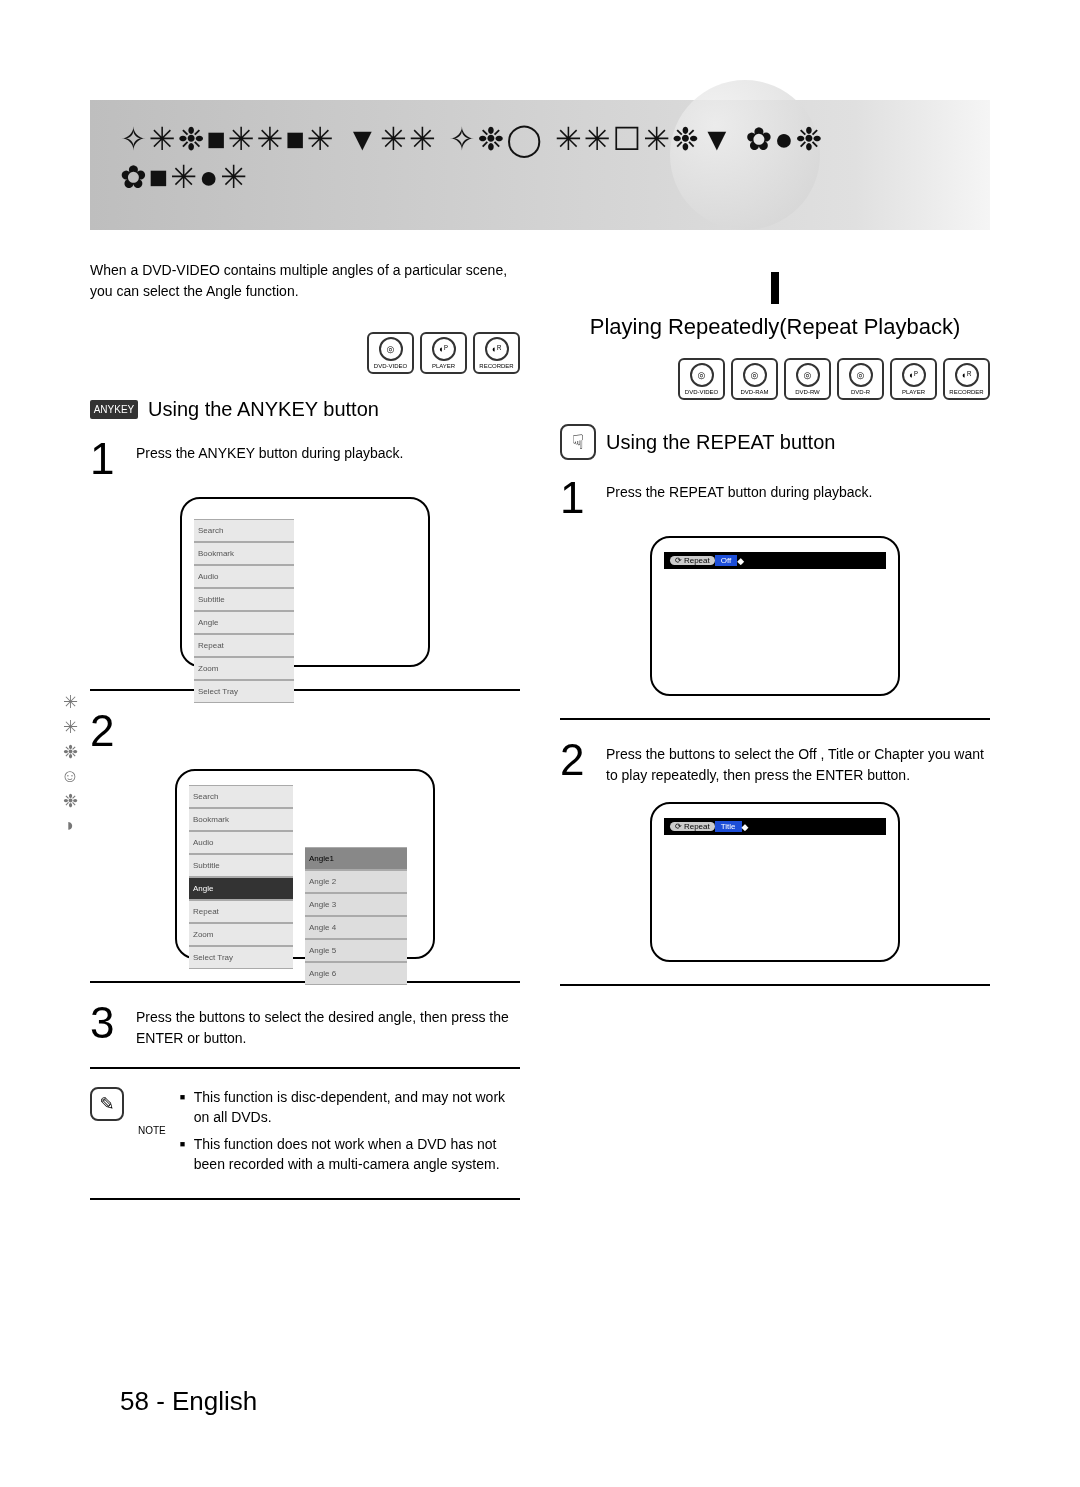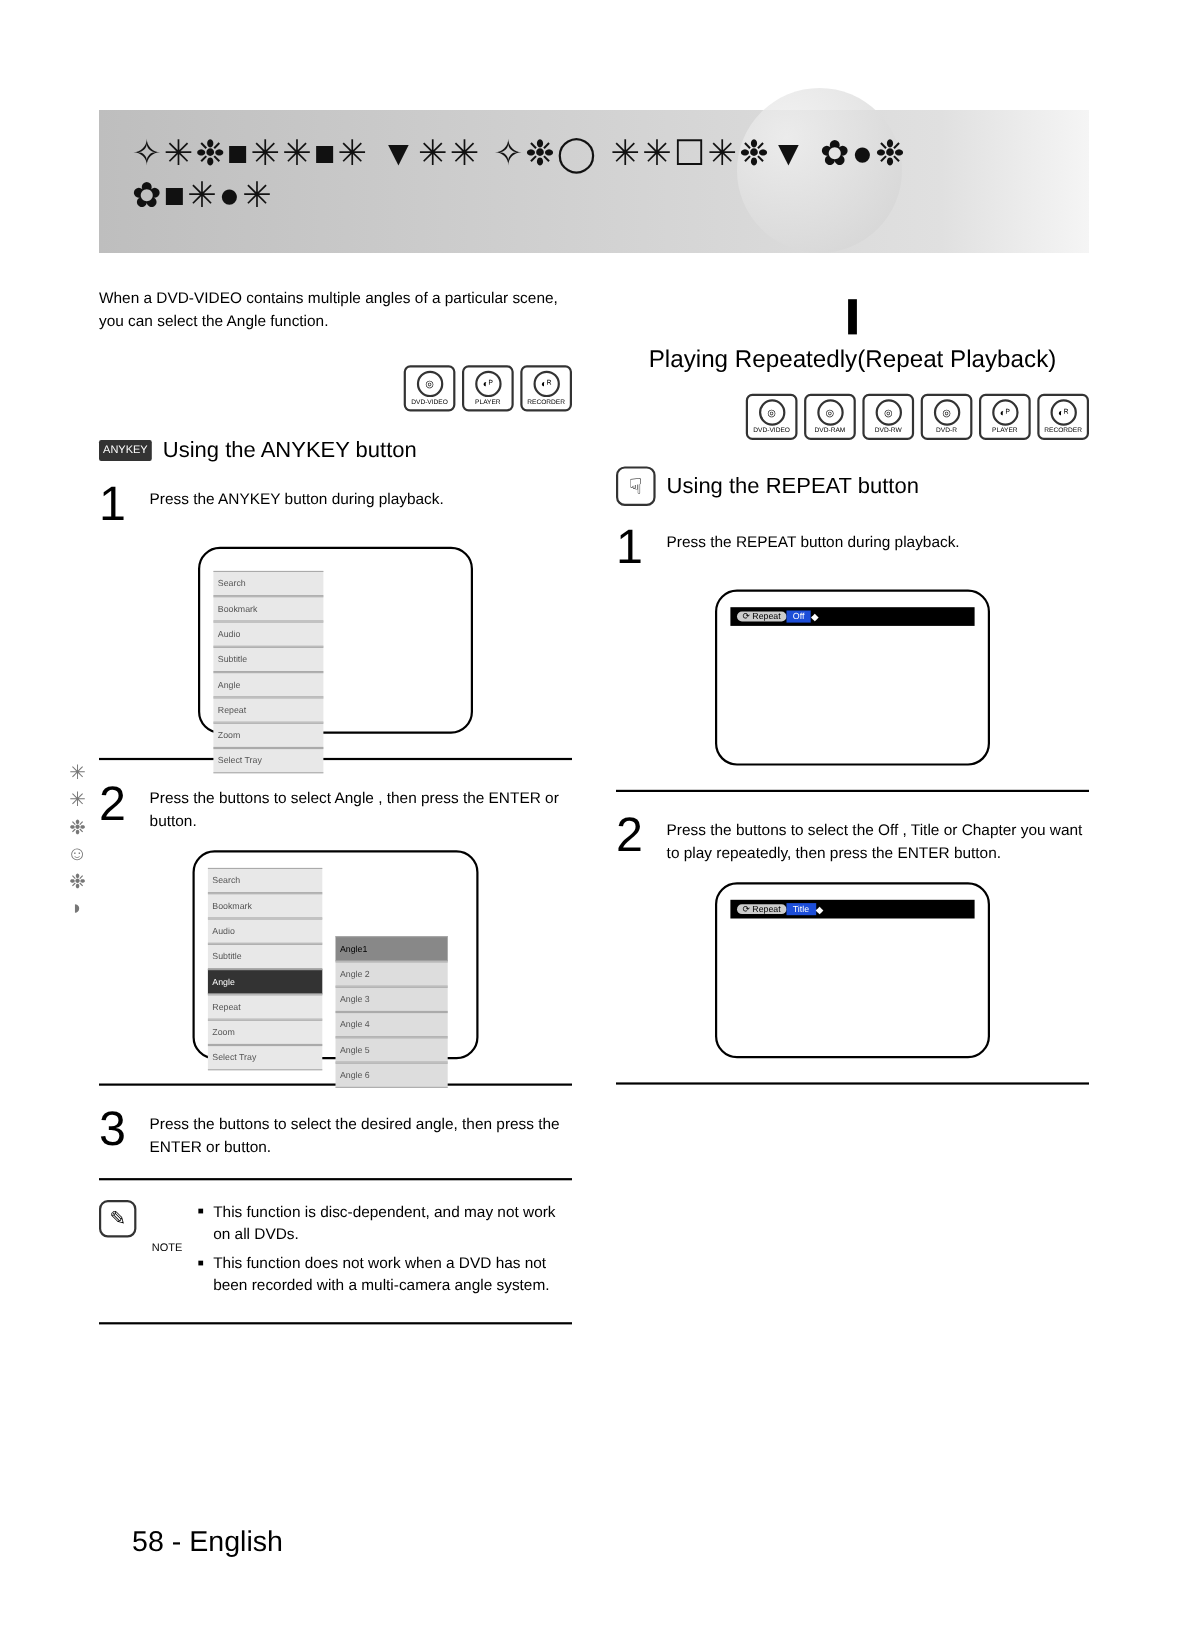--- a/index.html
+++ b/index.html
@@ -261,21 +261,20 @@
         <div class="menu-row">Repeat</div>
         <div class="menu-row">Zoom</div>
         <div class="menu-row">Select Tray</div>
       </div>
     </div>
 
     <div class="hr"></div>
 
     <div class="step-row">
       <div class="step-num">2</div>
-      <div class="step-text">Press the        buttons to select Angle , then press the ENTER or       button.</div>
     </div>
 
     <div class="tv-screen big">
       <div class="menu-list">
         <div class="menu-row">Search</div>
         <div class="menu-row">Bookmark</div>
         <div class="menu-row">Audio</div>
         <div class="menu-row">Subtitle</div>
         <div class="menu-row hl">Angle</div>
         <div class="menu-row">Repeat</div>

